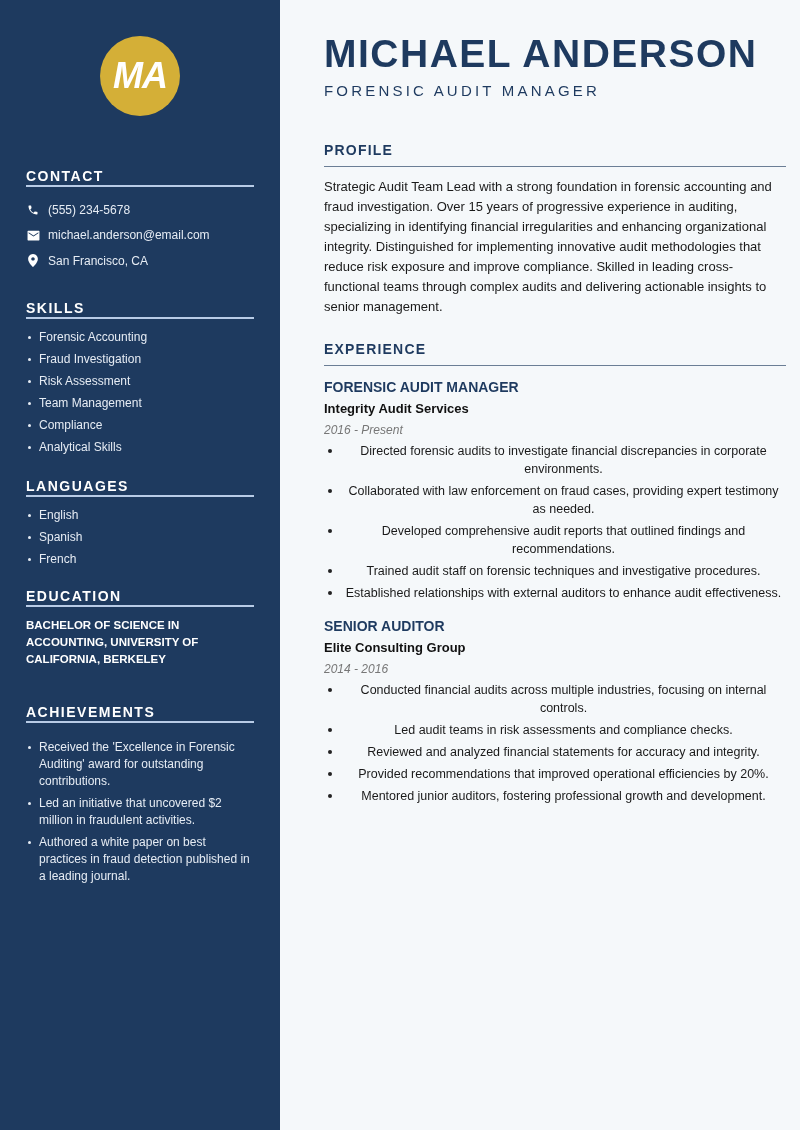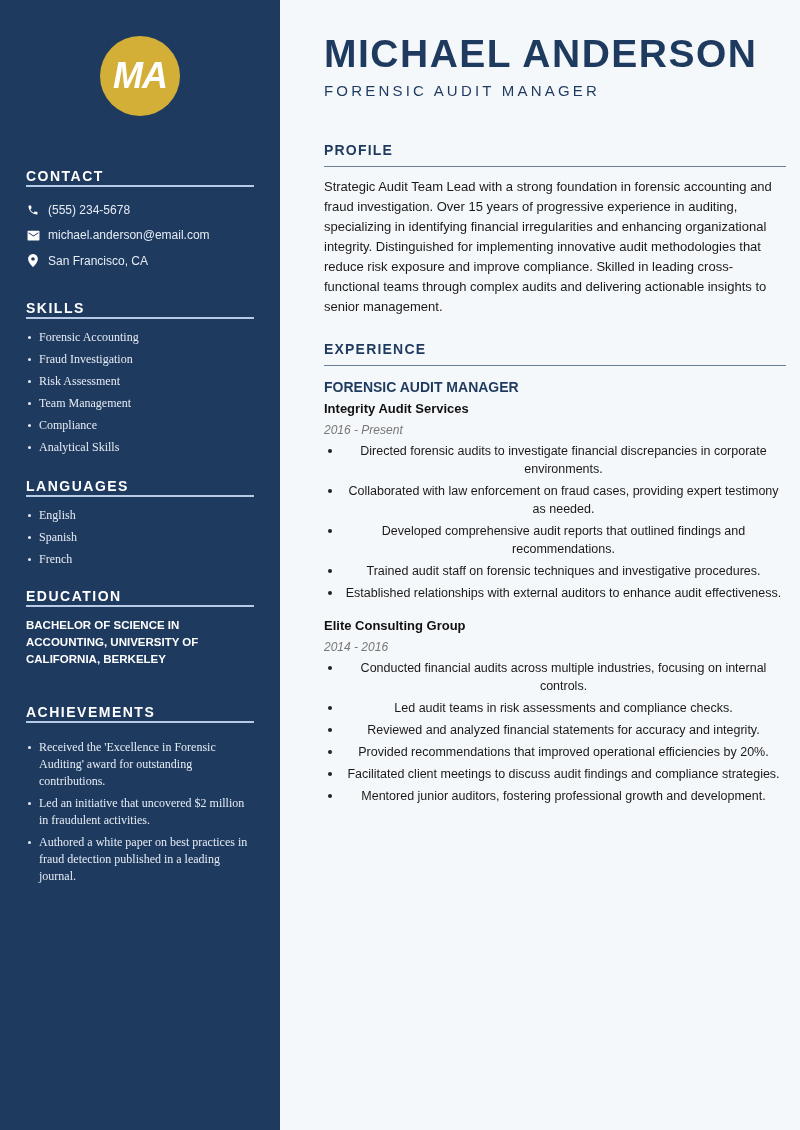--- a/index.html
+++ b/index.html
@@ -40,21 +40,20 @@
   }
   .contact-row .ic {
     width: 14px; height: 14px; margin-right: 8px;
     display: inline-flex; align-items: center; justify-content: center;
   }
   .side-list { list-style: none; }
   .side-list li {
     position: relative; padding-left: 13px;
     font-size: 12px; color: #e6ecf4; line-height: 17px;
     margin-bottom: 5px;
-    font-family: Liberation Serif, serif;
   }
   .side-list li::before {
     content: ""; position: absolute; left: 2px; top: 7px;
     width: 3px; height: 3px; background: #e6ecf4; border-radius: 50%;
   }
   .skills-section { margin-top: 26px; }
   .langs-section { margin-top: 22px; }
   .edu-section { margin-top: 20px; }
   .edu-text {
     font-size: 11.5px; font-weight: bold; color: #ffffff;
@@ -203,25 +202,25 @@
       <ul class="job-bullets">
         <li>Directed forensic audits to investigate financial discrepancies in corporate environments.</li>
         <li>Collaborated with law enforcement on fraud cases, providing expert testimony as needed.</li>
         <li>Developed comprehensive audit reports that outlined findings and recommendations.</li>
         <li>Trained audit staff on forensic techniques and investigative procedures.</li>
         <li>Established relationships with external auditors to enhance audit effectiveness.</li>
       </ul>
     </div>
 
     <div class="job">
+      <div class="job-role">SENIOR AUDITOR</div>
       <div class="job-company">Elite Consulting Group</div>
       <div class="job-dates">2014 - 2016</div>
       <ul class="job-bullets">
         <li>Conducted financial audits across multiple industries, focusing on internal controls.</li>
         <li>Led audit teams in risk assessments and compliance checks.</li>
         <li>Reviewed and analyzed financial statements for accuracy and integrity.</li>
         <li>Provided recommendations that improved operational efficiencies by 20%.</li>
-        <li>Facilitated client meetings to discuss audit findings and compliance strategies.</li>
         <li>Mentored junior auditors, fostering professional growth and development.</li>
       </ul>
     </div>
   </section>
 </main>
 
 </body></html>

